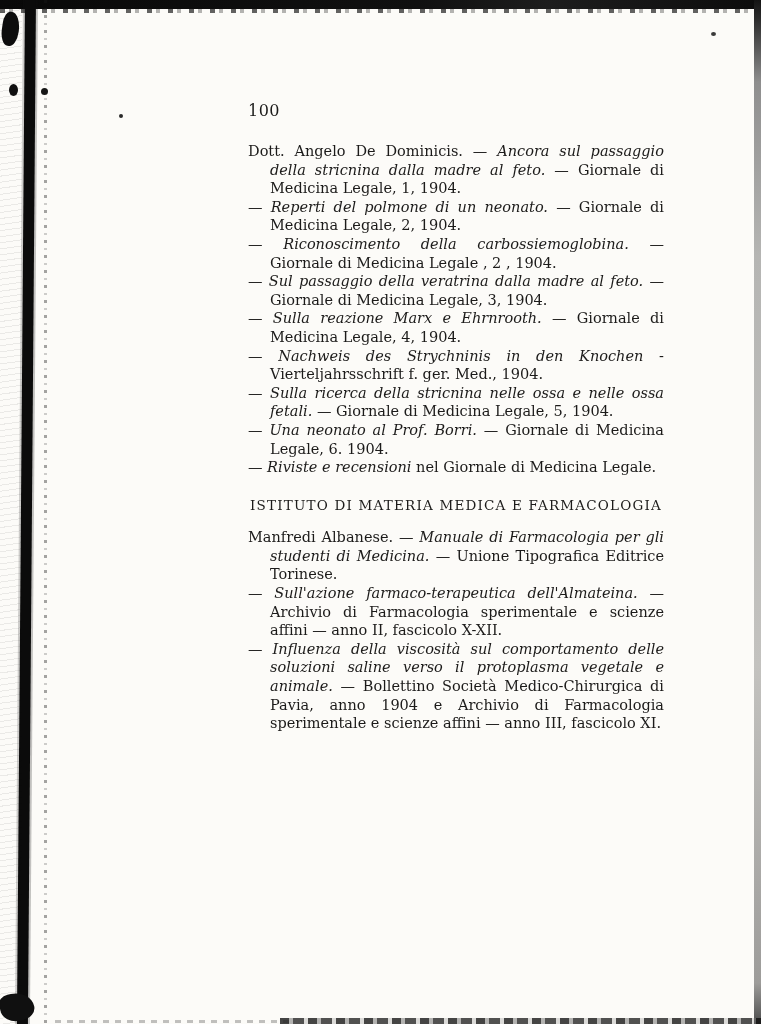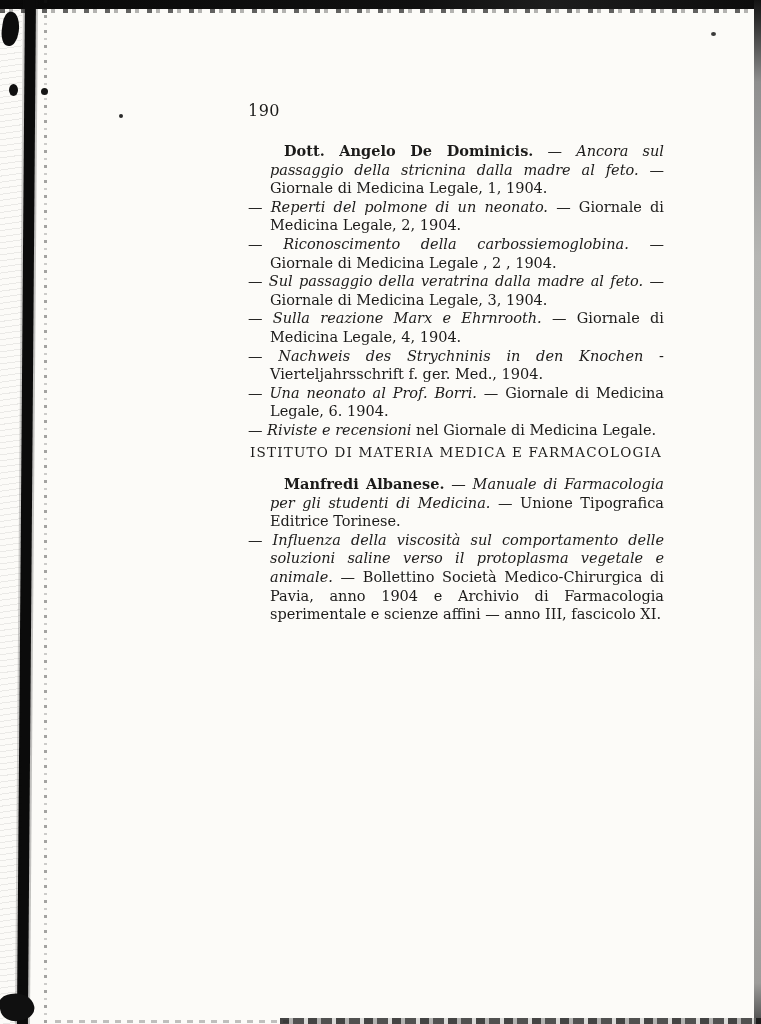--- a/index.html
+++ b/index.html
@@ -48,25 +48,25 @@
     position:absolute;left:248px;top:142px;width:416px;
     font-size:14.5px;line-height:18.6px;
   }
   .entry{
     margin:0;
     padding-left:22px;text-indent:-22px;
     text-align:justify;
   }
   .entry.gap-group{margin-top:15px;}
   .entry.gap-large{margin-top:20px;}
-  .run-bold{font-weight:bold;margin-left:36px;}
+  .run-bold{font-weight:normal;}
   .run-italic{font-style:italic;}
   .section-heading{
     font-size:13.5px;font-weight:normal;letter-spacing:1.2px;
-    text-align:center;margin:3px 0 14px 0;
+    text-align:center;margin:19px 0 14px 0;
   }
 </style>
 </head>
 <body>
 
 <div class="scan">
 
   <div class="art art-top"></div>
   <div class="art art-top-fray"></div>
   <div class="art art-left-bar"></div>
@@ -75,27 +75,29 @@
   <div class="art art-blob1"></div>
   <div class="art art-blob2"></div>
   <div class="art art-blob3"></div>
   <div class="art art-right"></div>
   <div class="art art-bottom"></div>
   <div class="art art-bottom-faint"></div>
   <div class="art art-bottom-left"></div>
   <div class="art art-dot1"></div>
   <div class="art art-dot2"></div>
 
-  <div class="page-number">190</div>
+  <div class="page-number">100</div>
   <div class="text-block" id="entries">
       <p class="entry"><span class="run-bold">Dott. Angelo De Dominicis.</span><span class="run-normal"> — </span><span class="run-italic">Ancora sul passaggio della stricnina dalla madre al feto.</span><span class="run-normal"> — Giornale di Medicina Legale, 1, 1904.</span></p>
       <p class="entry"><span class="run-normal">— </span><span class="run-italic">Reperti del polmone di un neonato.</span><span class="run-normal"> — Giornale di Medicina Legale, 2, 1904.</span></p>
       <p class="entry"><span class="run-normal">— </span><span class="run-italic">Riconoscimento della carbossiemoglobina.</span><span class="run-normal"> — Giornale di Medicina Legale , 2 , 1904.</span></p>
       <p class="entry"><span class="run-normal">— </span><span class="run-italic">Sul passaggio della veratrina dalla madre al feto.</span><span class="run-normal"> — Giornale di Medicina Legale, 3, 1904.</span></p>
       <p class="entry"><span class="run-normal">— </span><span class="run-italic">Sulla reazione Marx e Ehrnrooth.</span><span class="run-normal"> — Giornale di Medicina Legale, 4, 1904.</span></p>
       <p class="entry"><span class="run-normal">— </span><span class="run-italic">Nachweis des Strychninis in den Knochen</span><span class="run-normal"> - Vierteljahrsschrift f. ger. Med., 1904.</span></p>
+      <p class="entry"><span class="run-normal">— </span><span class="run-italic">Sulla ricerca della stricnina nelle ossa e nelle ossa fetali.</span><span class="run-normal"> — Giornale di Medicina Legale, 5, 1904.</span></p>
       <p class="entry"><span class="run-normal">— </span><span class="run-italic">Una neonato al Prof. Borri.</span><span class="run-normal"> — Giornale di Medicina Legale, 6. 1904.</span></p>
       <p class="entry"><span class="run-normal">— </span><span class="run-italic">Riviste e recensioni</span><span class="run-normal"> nel Giornale di Medicina Legale.</span></p>
       <h2 class="section-heading">ISTITUTO DI MATERIA MEDICA E FARMACOLOGIA</h2>
       <p class="entry"><span class="run-bold">Manfredi Albanese.</span><span class="run-normal"> — </span><span class="run-italic">Manuale di Farmacologia per gli studenti di Medicina.</span><span class="run-normal"> — Unione Tipografica Editrice Torinese.</span></p>
+      <p class="entry"><span class="run-normal">— </span><span class="run-italic">Sull'azione farmaco-terapeutica dell'Almateina.</span><span class="run-normal"> — Archivio di Farmacologia sperimentale e scienze affini — anno II, fascicolo X-XII.</span></p>
       <p class="entry"><span class="run-normal">— </span><span class="run-italic">Influenza della viscosità sul comportamento delle soluzioni saline verso il protoplasma vegetale e animale.</span><span class="run-normal"> — Bollettino Società Medico-Chirurgica di Pavia, anno 1904 e Archivio di Farmacologia sperimentale e scienze affini — anno III, fascicolo XI.</span></p>
     </div>
 </div>
 
 </body></html>

